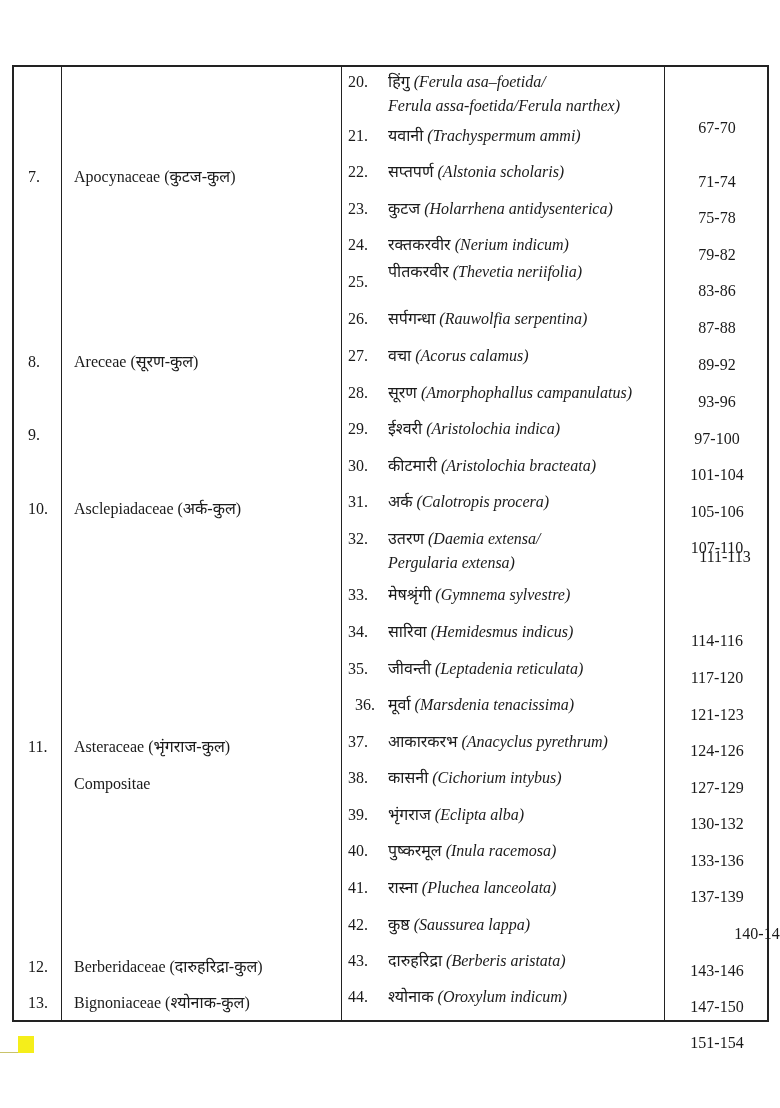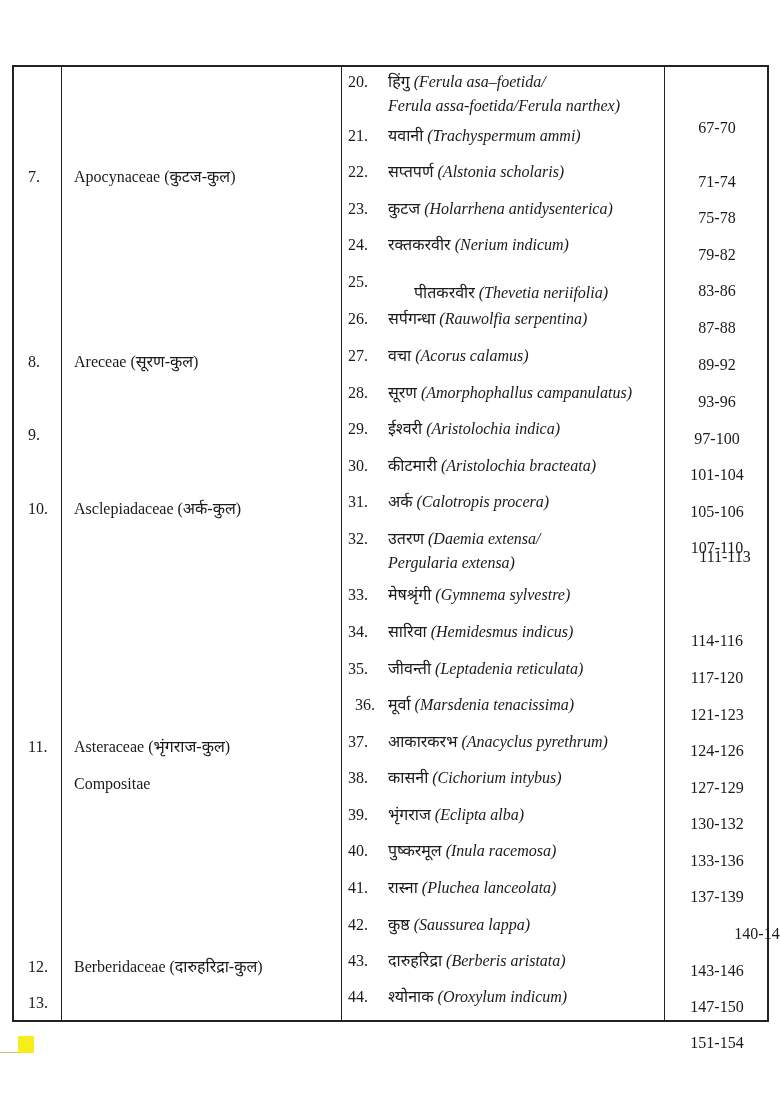--- a/index.html
+++ b/index.html
@@ -32,40 +32,41 @@
   <div class="cell fam" style="top:285px">Areceae (सूरण-कुल)</div>
   <div class="cell num" style="top:358px">9.</div>
   <div class="cell num" style="top:432px">10.</div>
   <div class="cell fam" style="top:432px">Asclepiadaceae (अर्क-कुल)</div>
   <div class="cell num" style="top:670px">11.</div>
   <div class="cell fam" style="top:670px">Asteraceae (भृंगराज-कुल)</div>
   <div class="cell fam" style="top:707px">Compositae</div>
   <div class="cell num" style="top:890px">12.</div>
   <div class="cell fam" style="top:890px">Berberidaceae (दारुहरिद्रा-कुल)</div>
   <div class="cell num" style="top:926px">13.</div>
+  <div class="cell fam" style="top:926px">Bignoniaceae (श्योनाक-कुल)</div>
 
   <div id="entries">
       <div class="cell idx" style="top: 5px;">20.</div>
       <div class="cell name" style="top: 5px;"><span>हिंगु</span><span> </span><span class="sci">(Ferula asa–foetida/</span></div>
       <div class="cell name sci" style="top: 29px;">Ferula assa-foetida/Ferula narthex)</div>
       <div class="cell pages" style="top: 5px;">67-70</div>
       <div class="cell idx" style="top: 59px;">21.</div>
       <div class="cell name" style="top: 59px;"><span>यवानी</span><span> </span><span class="sci">(Trachyspermum ammi)</span></div>
       <div class="cell pages" style="top: 59px;">71-74</div>
       <div class="cell idx" style="top: 95px;">22.</div>
       <div class="cell name" style="top: 95px;"><span>सप्तपर्ण</span><span> </span><span class="sci">(Alstonia scholaris)</span></div>
       <div class="cell pages" style="top: 95px;">75-78</div>
       <div class="cell idx" style="top: 132px;">23.</div>
       <div class="cell name" style="top: 132px;"><span>कुटज</span><span> </span><span class="sci">(Holarrhena antidysenterica)</span></div>
       <div class="cell pages" style="top: 132px;">79-82</div>
       <div class="cell idx" style="top: 168px;">24.</div>
       <div class="cell name" style="top: 168px;"><span>रक्तकरवीर</span><span> </span><span class="sci">(Nerium indicum)</span></div>
       <div class="cell pages" style="top: 168px;">83-86</div>
       <div class="cell idx" style="top: 205px;">25.</div>
-      <div class="cell name" style="top: 216px; margin-left: 26px;"><span>पीतकरवीर</span><span> </span><span class="sci">(Thevetia neriifolia)</span></div>
+      <div class="cell name" style="top: 195px;"><span>पीतकरवीर</span><span> </span><span class="sci">(Thevetia neriifolia)</span></div>
       <div class="cell pages" style="top: 205px;">87-88</div>
       <div class="cell idx" style="top: 242px;">26.</div>
       <div class="cell name" style="top: 242px;"><span>सर्पगन्धा</span><span> </span><span class="sci">(Rauwolfia serpentina)</span></div>
       <div class="cell pages" style="top: 242px;">89-92</div>
       <div class="cell idx" style="top: 279px;">27.</div>
       <div class="cell name" style="top: 279px;"><span>वचा</span><span> </span><span class="sci">(Acorus calamus)</span></div>
       <div class="cell pages" style="top: 279px;">93-96</div>
       <div class="cell idx" style="top: 316px;">28.</div>
       <div class="cell name" style="top: 316px;"><span>सूरण</span><span> </span><span class="sci">(Amorphophallus campanulatus)</span></div>
       <div class="cell pages" style="top: 316px;">97-100</div>

